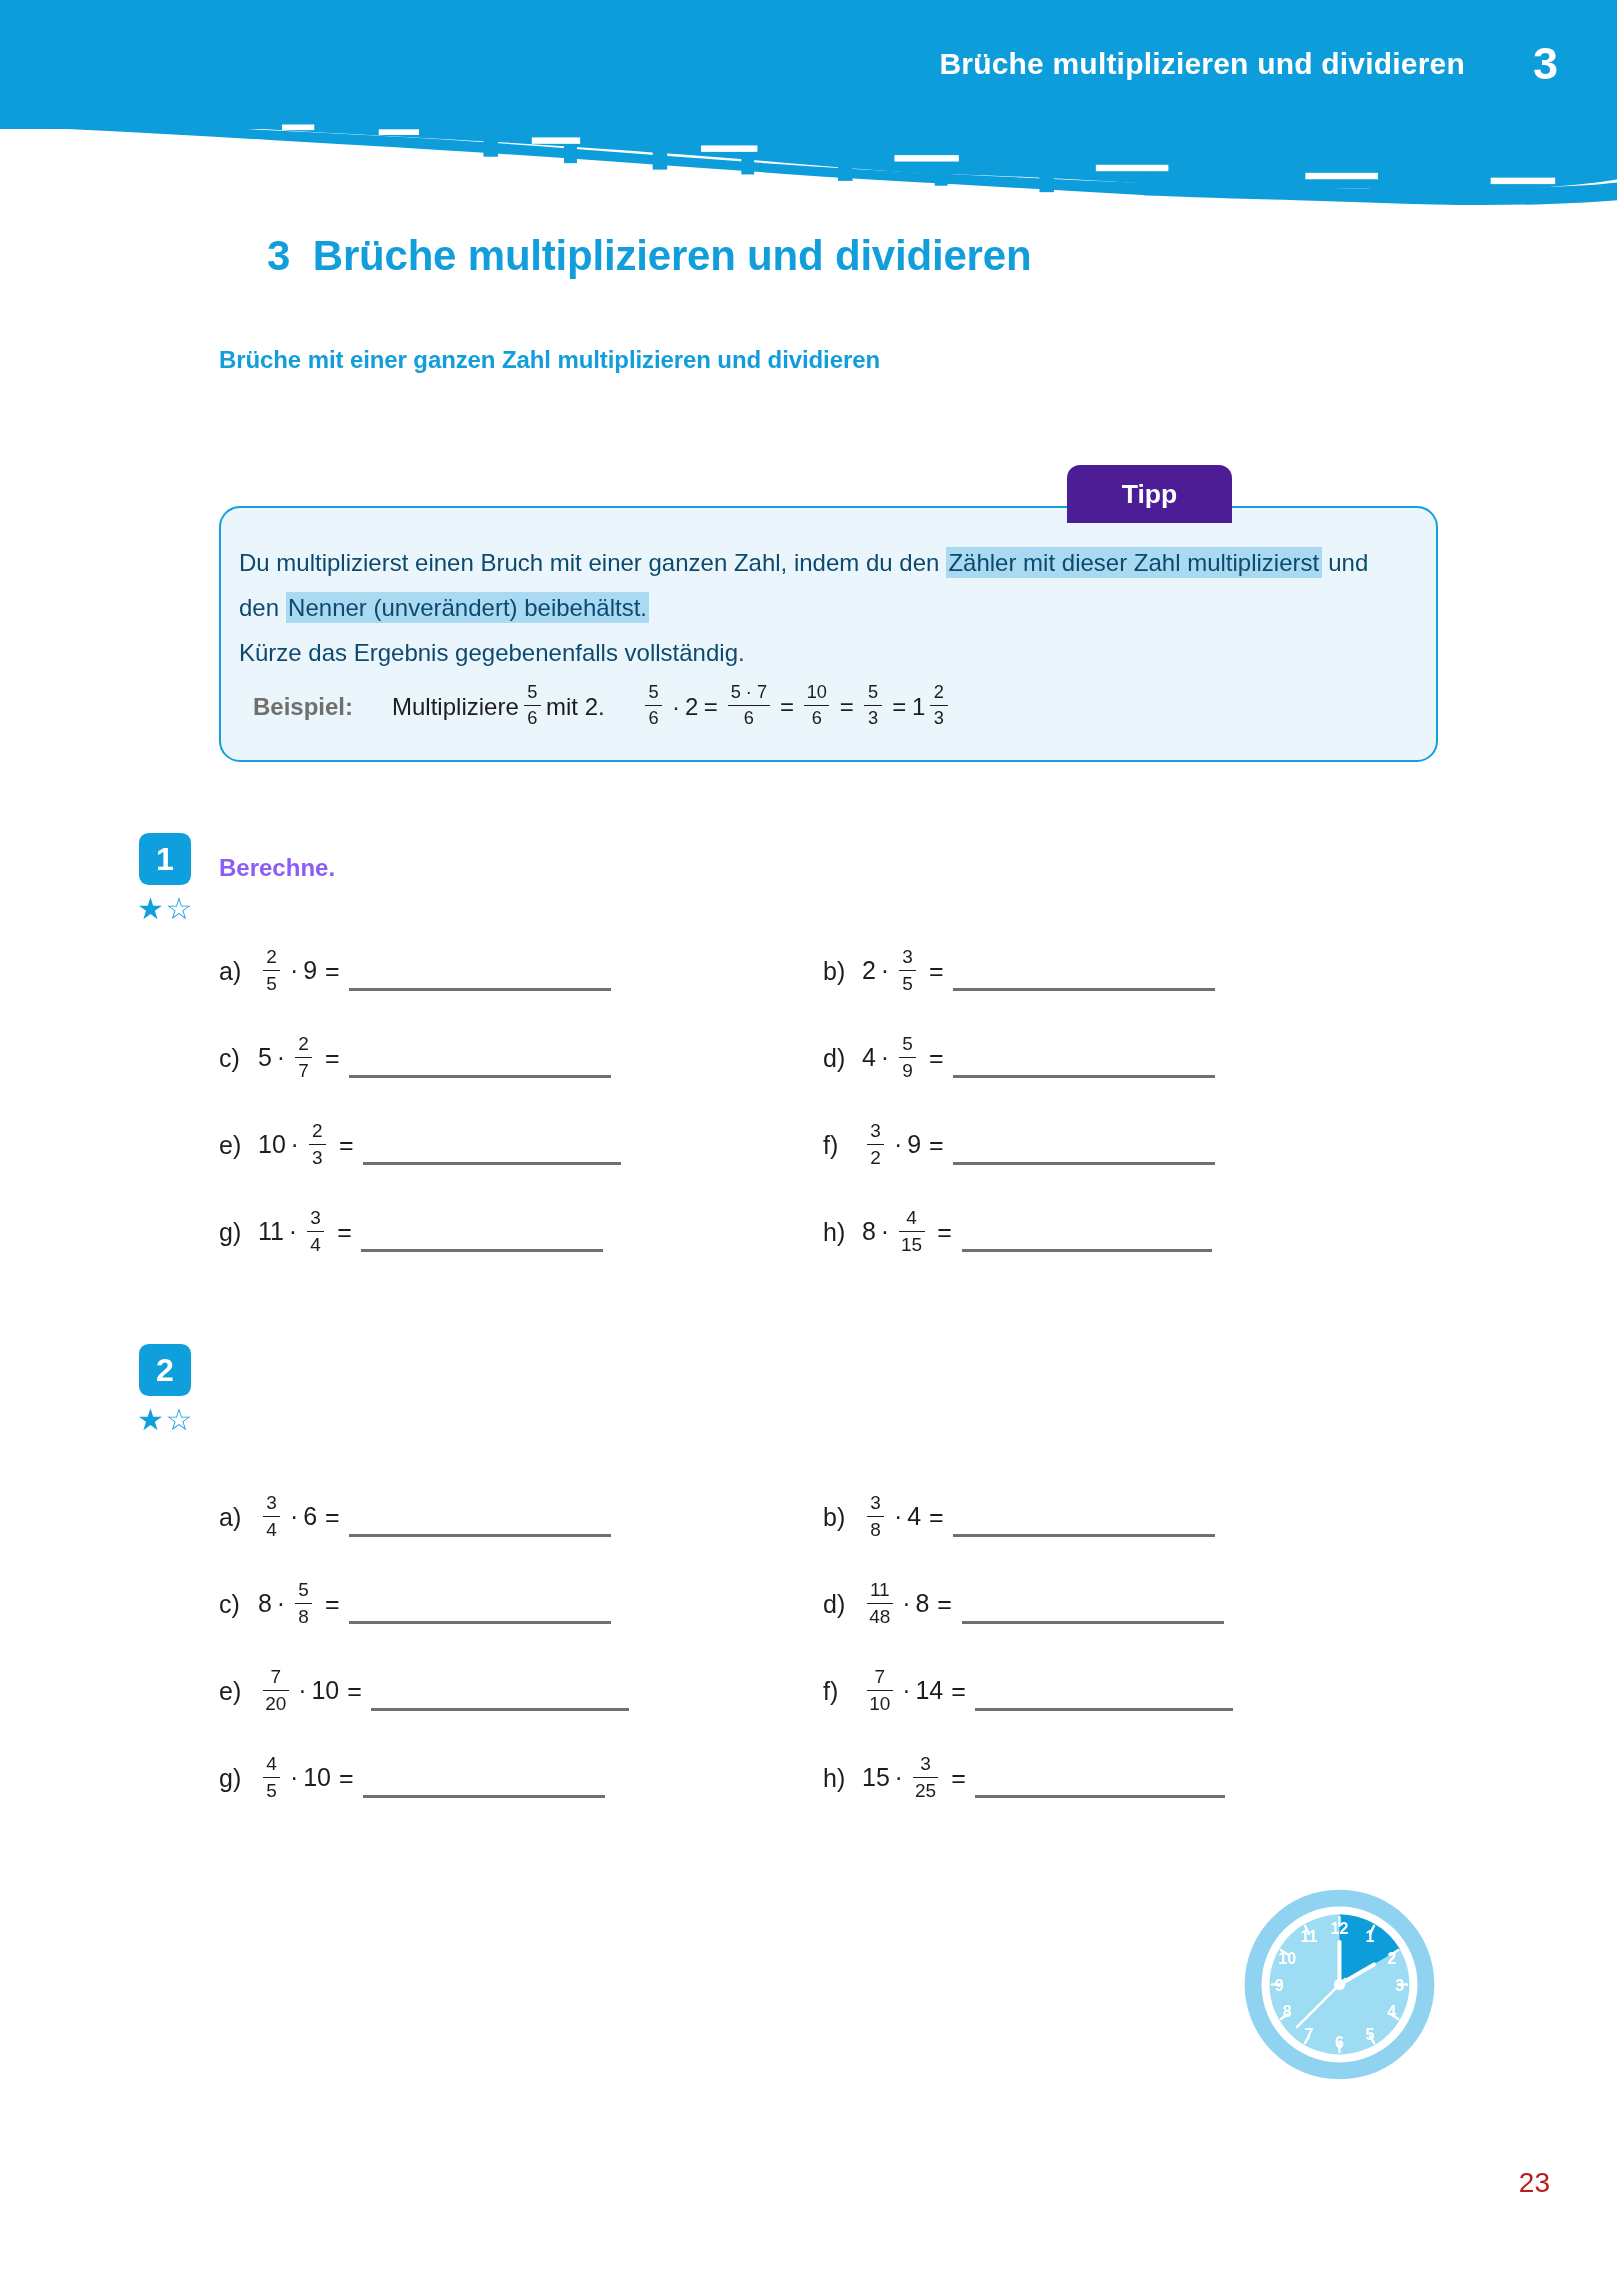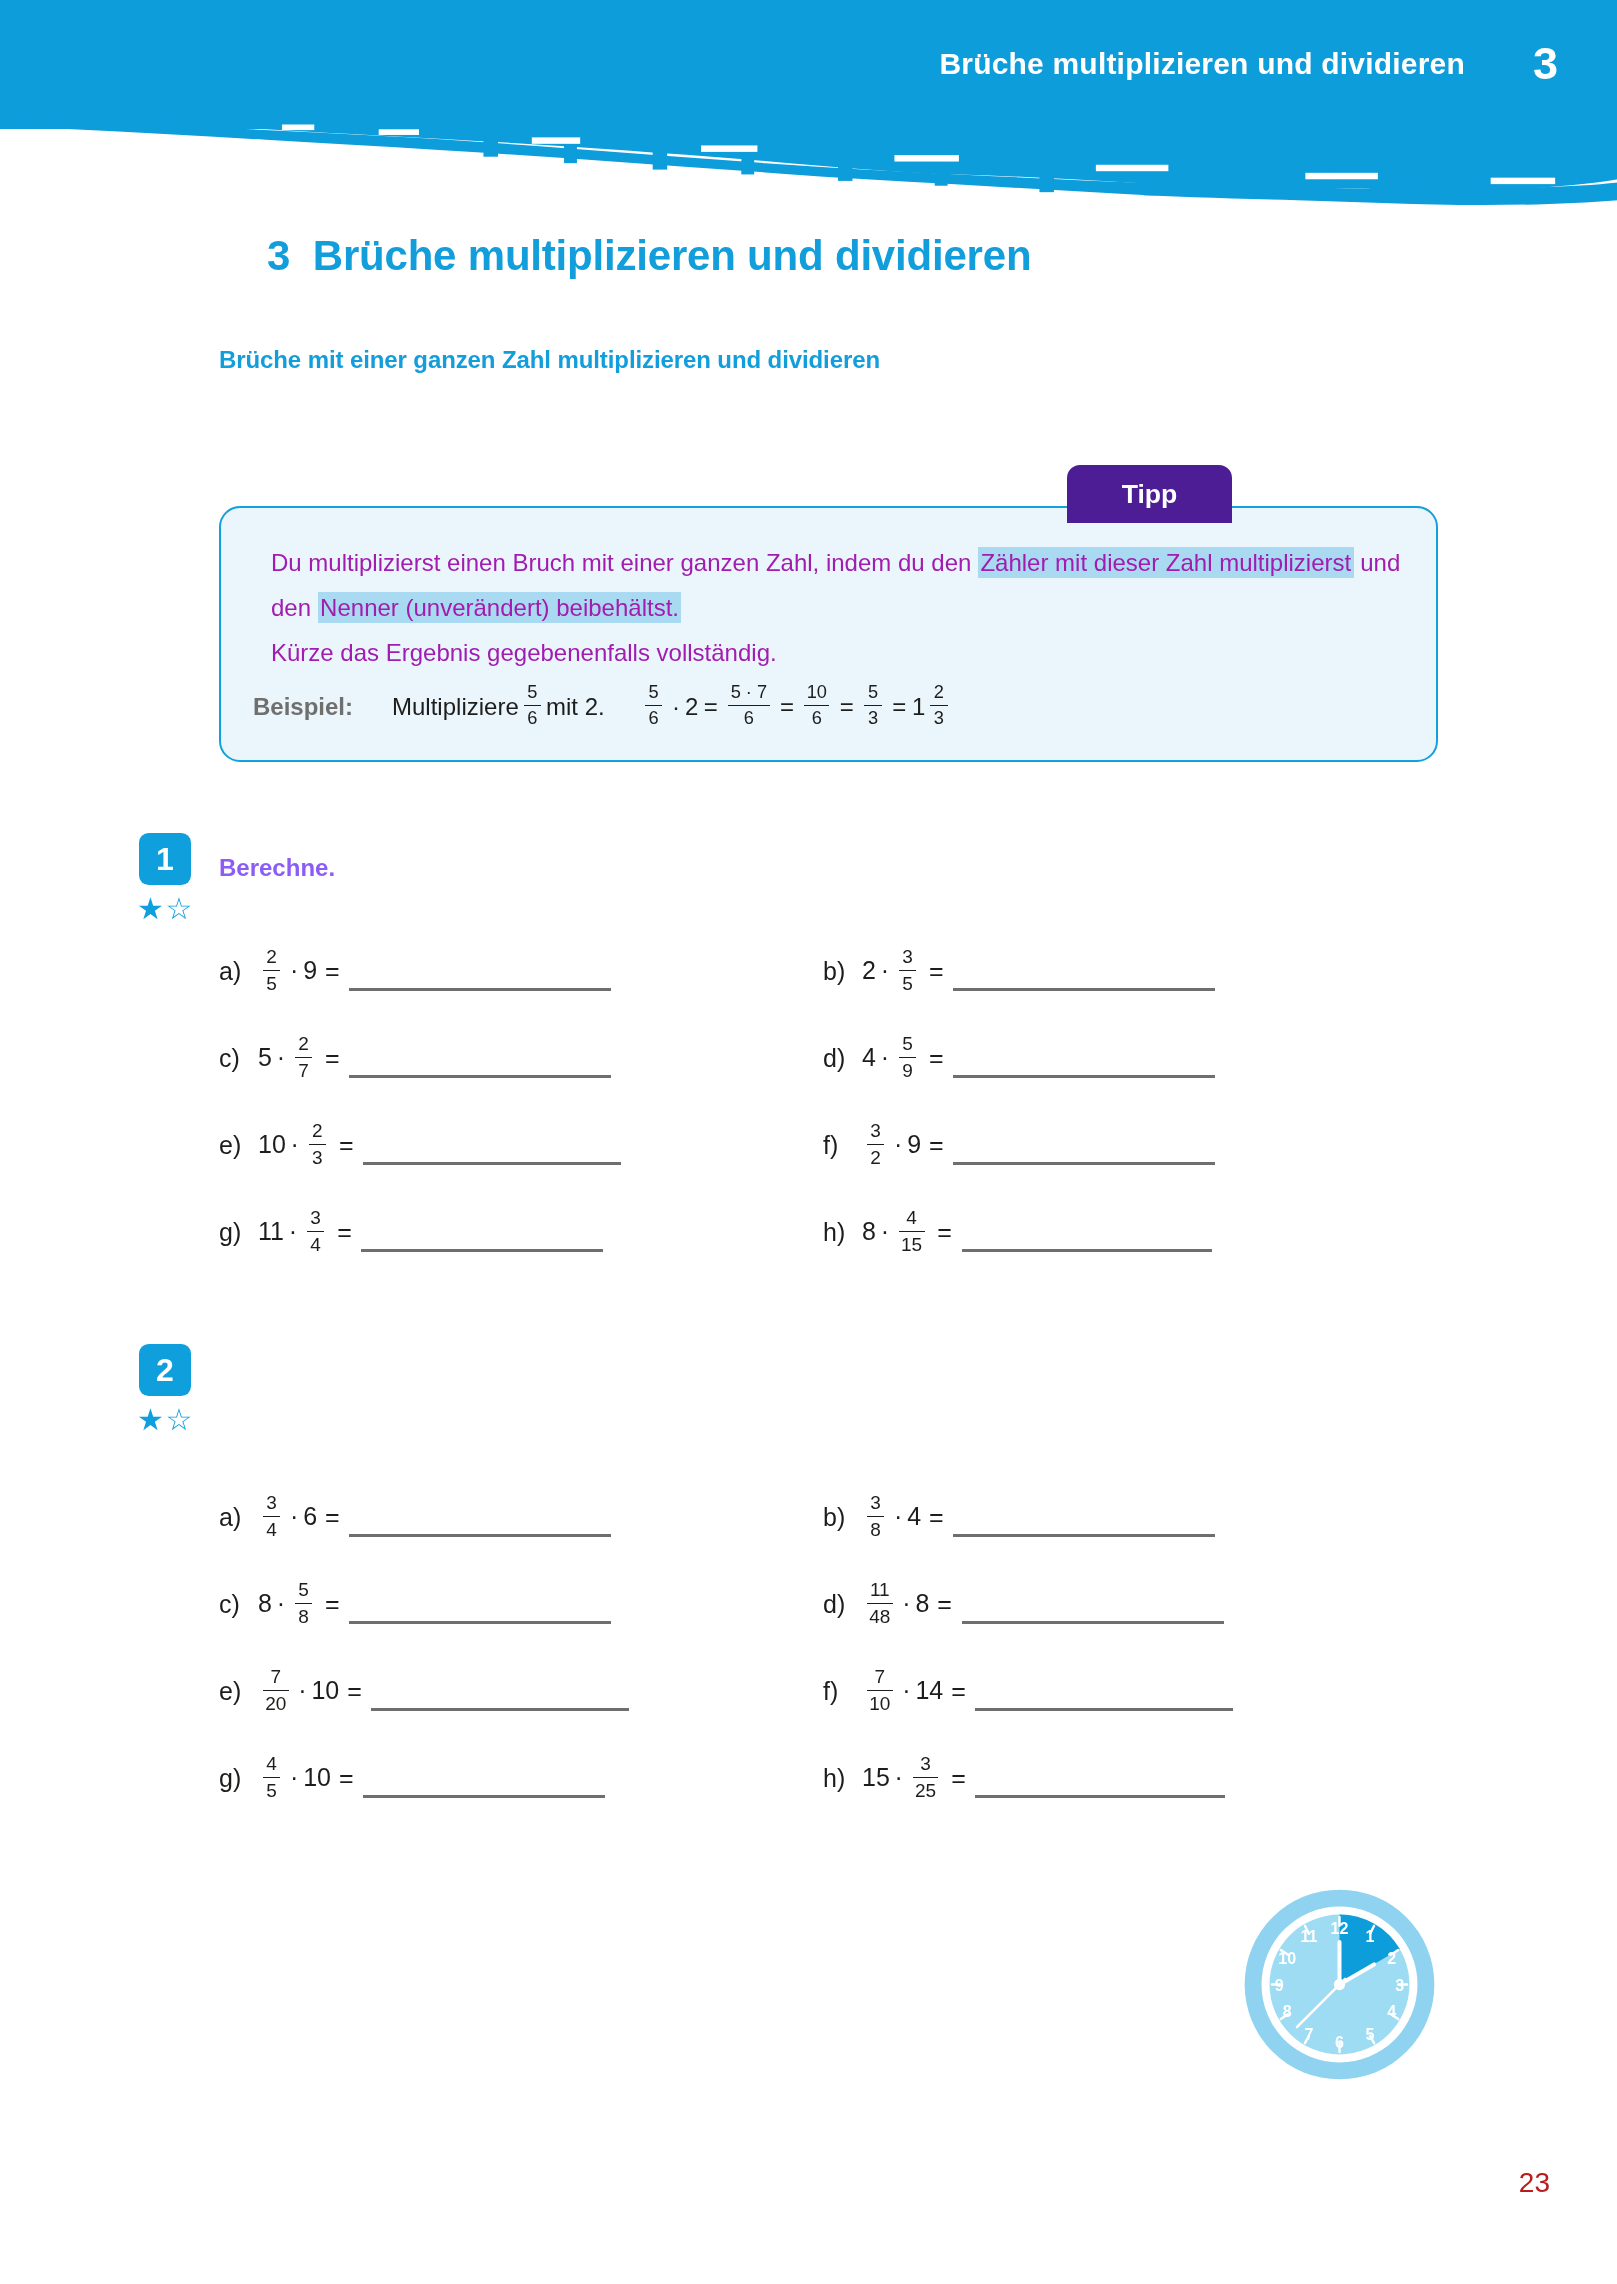--- a/index.html
+++ b/index.html
@@ -108,23 +108,23 @@
   
   .tipp-tab-mask {
     position: absolute;
     left: 851px; top: -3.2px;
     width: 160px; height: 9.7px;
     background: #eaf5fc;
     z-index: 2;
   }
   .tipp-body {
     position: absolute;
-    left: 52px; top: 34px;
+    left: 20px; top: 34px;
     width: 1152px;
-    color: #a21caf;
+    color: #0c4a6e;
     font-size: 24px;
     line-height: 45px;
   }
   .hl { background: #aad9f2; padding: 1.6px 2.4px; }
   .tipp-example {
     position: absolute;
     left: 34px; top: 179px;
     width: 1152px;
     display: flex;
     align-items: center;

